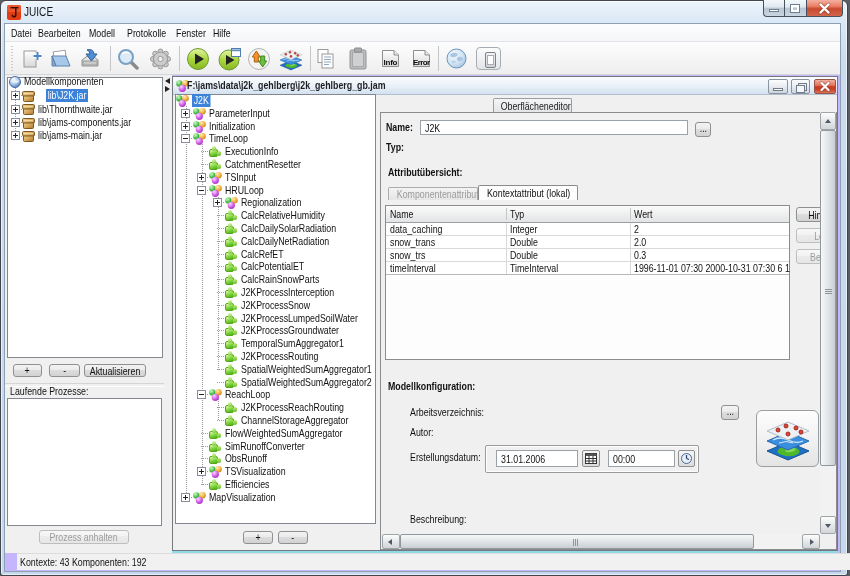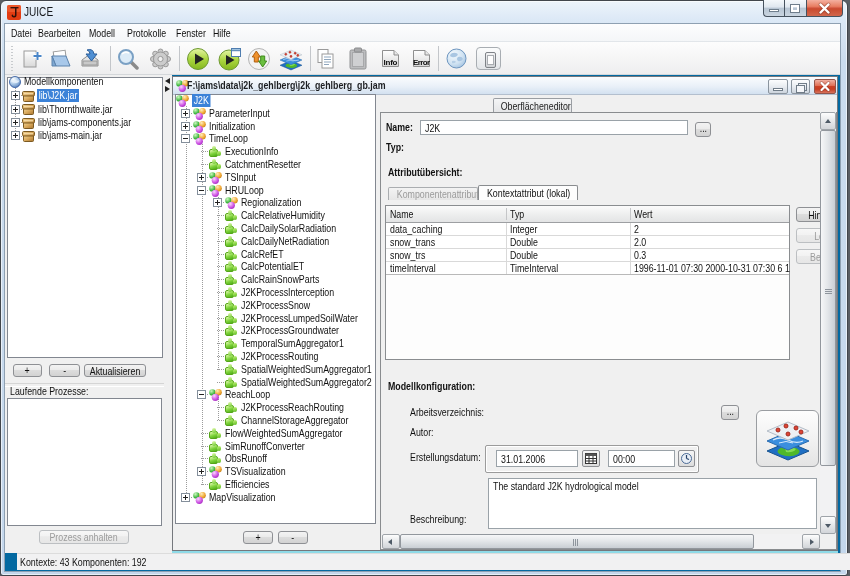--- a/index.html
+++ b/index.html
@@ -1,18 +1,18 @@
 <!DOCTYPE html>
 <html><head><meta charset="utf-8"><style>
 html,body{margin:0;padding:0}
 *{-webkit-font-smoothing:antialiased}
 #w{position:relative;width:850px;height:576px;font-family:"Liberation Sans",sans-serif;font-size:10.5px;overflow:hidden;background:#5a5e64}
 .a{position:absolute}
 #frame{position:absolute;left:0;top:0;right:2px;bottom:0;border:1px solid #42464c;border-radius:6px 6px 3px 3px;background:linear-gradient(#edf4fb,#dbe8f6 20px,#cbdcee 60px,#c4d7ec);box-shadow:inset 0 0 0 1px rgba(255,255,255,.6)}
-#client{position:absolute;left:5px;top:24px;width:835px;height:547px;background:#0369a1;outline:1px solid #8ea0b2}
+#client{position:absolute;left:5px;top:24px;width:835px;height:547px;background:#c4b5fd;outline:1px solid #8ea0b2}
 
 #menubar{position:absolute;left:0;top:0;width:835px;height:17px;background:linear-gradient(#fdfdfe,#f4f6f8);border-bottom:1px solid #e2e6ea}
 .mi{position:absolute;top:0;height:18px;line-height:18px;color:#111}
 #toolbar{position:absolute;left:0;top:18px;width:835px;height:32px;background:linear-gradient(#fdfdfd,#eeeeef);border-bottom:1px solid #d4d7da}
 .tsep{position:absolute;top:4px;width:1px;height:25px;background:#c3c6ca}
 .t{display:inline-block;transform:scaleX(0.84);transform-origin:0 50%;white-space:pre}
 .tc{display:inline-block;transform:scaleX(0.84);transform-origin:50% 50%;white-space:pre}
 .lb,.mi{transform:scaleX(0.84);transform-origin:0 50%}
 
 .btn{position:absolute;background:linear-gradient(#f3f3f3,#ebebeb 45%,#dddddd 46%,#d2d2d2);border:1px solid #8e9094;border-radius:3px;text-align:center;color:#111;box-sizing:border-box}
@@ -280,21 +280,21 @@
         </svg>
   <svg class="a" style="left:17px;top:28px" width="13" height="12">
           <use href="#jar"></use>
         </svg>
   <svg class="a" style="left:17px;top:42px" width="13" height="12">
           <use href="#jar"></use>
         </svg>
   <svg class="a" style="left:17px;top:55px" width="13" height="12">
           <use href="#jar"></use>
         </svg>
-  <div class="trow" style="left:32px;top:14px"><span class="sel">lib\J2K.jar</span></div>
+  <div class="trow" style="left:41px;top:14px"><span class="sel">lib\J2K.jar</span></div>
   <div class="trow" style="left:33px;top:28px"><span class="t">lib\Thornthwaite.jar</span></div>
   <div class="trow" style="left:33px;top:41px"><span class="t">lib\jams-components.jar</span></div>
   <div class="trow" style="left:33px;top:54px"><span class="t">lib\jams-main.jar</span></div>
   <div class="btn" style="left:8px;top:289px;width:29px;height:13px;line-height:11px"><span class="tc">+</span></div>
   <div class="btn" style="left:44px;top:289px;width:31px;height:13px;line-height:11px"><span class="tc">-</span></div>
   <div class="btn" style="left:79px;top:289px;width:62px;height:13px;line-height:12px"><span class="tc">Aktualisieren</span></div>
   <div class="a" style="left:0;top:308px;width:160px;height:2px;border-top:1px solid #d5d5d5;border-bottom:1px solid #fff"></div>
   <div class="lb" style="left:5px;top:310px">Laufende Prozesse:</div>
   <div class="box" style="left:2px;top:323px;width:155px;height:128px"></div>
   <div class="btn dis" style="left:34px;top:455px;width:90px;height:14px;line-height:13px"><span class="tc">Prozess anhalten</span></div>
@@ -468,21 +468,20 @@
             </div>
     <div class="tf" style="left:228px;top:338px;width:67px;height:17px;line-height:16px"><span class="t">00:00</span></div>
     <div class="a" style="left:298px;top:338px;width:17px;height:17px;border:1px solid #8e9094;border-radius:2px;background:linear-gradient(#f6f6f6,#dcdcdc);box-sizing:border-box">
               <svg class="a" style="left:2px;top:2px" width="11" height="11" viewBox="0 0 11 11">
                 <circle cx="5.5" cy="5.5" r="5" fill="#e8eef6" stroke="#4a6a96"></circle>
                 <line x1="5.5" y1="5.5" x2="5.5" y2="2" stroke="#26426b" stroke-width="1.2"></line>
                 <line x1="5.5" y1="5.5" x2="8" y2="6.5" stroke="#26426b" stroke-width="1.2"></line>
               </svg>
             </div>
     <div class="lb" style="left:30px;top:401px">Beschreibung:</div>
-    <div class="tf" style="left:108px;top:366px;width:329px;height:51px;line-height:13px;padding-top:1px"><span class="t">The standard J2K hydrological model</span></div>
 
     <div class="a" style="left:376px;top:298px;width:63px;height:57px;border:1px solid #9a9da1;border-radius:6px;background:linear-gradient(#fdfdfd,#f2f2f2 50%,#e4e4e4);box-sizing:border-box">
               <svg class="a" style="left:8px;top:5px" width="46" height="46">
                 <use href="#maplayers"></use>
               </svg>
             </div>
 
     <div class="a" style="left:440px;top:0;width:16px;height:422px;background:#f2f2f3"></div>
     <div class="sbtn" style="left:440px;top:0;width:16px;height:18px">
               <span class="tri" style="left:4px;top:6px;border-bottom:4px solid #4e5a66;border-left:3.5px solid rgba(0,0,0,0);border-right:3.5px solid rgba(0,0,0,0)"></span>

